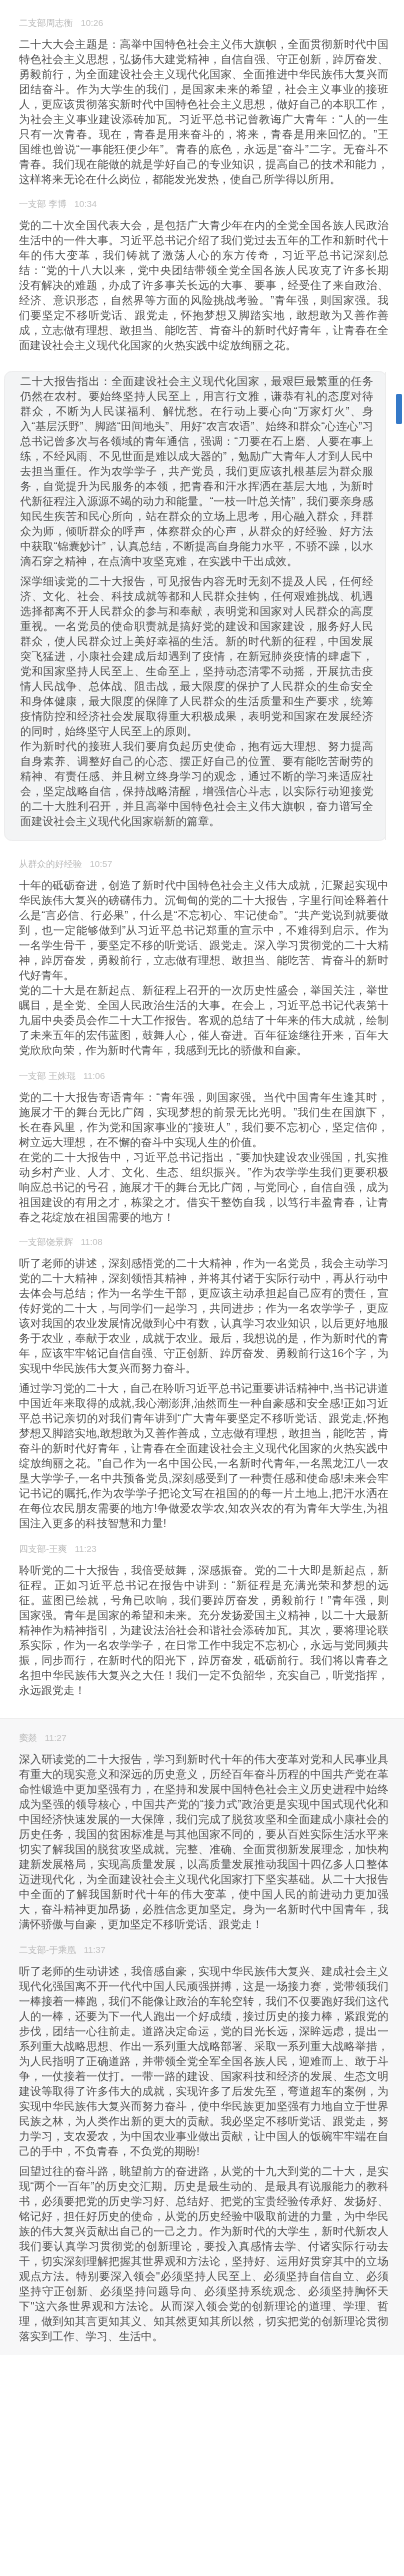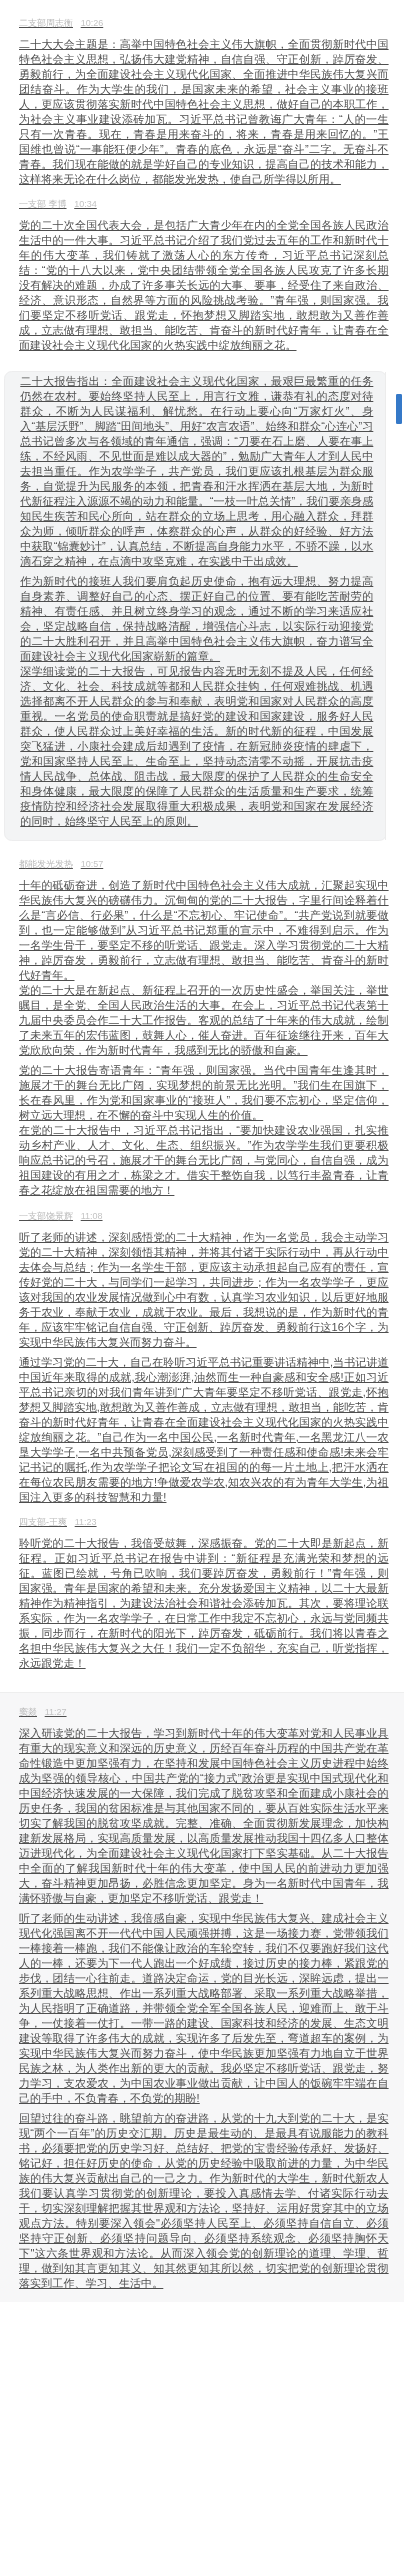--- a/index.html
+++ b/index.html
@@ -44,21 +44,21 @@
   }
   .scroll-thumb {
     position: absolute;
     top: 22px;
     right: 1.3px;
     width: 5.8px;
     height: 29.5px;
     background: #3579c8;
     border-radius: 1.3px;
   }
-  .message { margin-bottom: 5.1px; text-decoration: underline; }
+  .message { margin-bottom: 5.1px; }
   .meta {
     font-size: 9px;
     color: #b9b9b9;
     line-height: 13px;
     margin: 11.6px 0 7px 0;
     white-space: nowrap;
   }
   .meta .time {
     margin-left: 7.7px;
     color: #c4c4c4;
@@ -87,36 +87,37 @@
           <div class="para">党的二十次全国代表大会，是包括广大青少年在内的全党全国各族人民政治生活中的一件大事。习近平总书记介绍了我们党过去五年的工作和新时代十年的伟大变革，我们铸就了激荡人心的东方传奇，习近平总书记深刻总结：“党的十八大以来，党中央团结带领全党全国各族人民攻克了许多长期没有解决的难题，办成了许多事关长远的大事、要事，经受住了来自政治、经济、意识形态，自然界等方面的风险挑战考验。”青年强，则国家强。我们要坚定不移听党话、跟党走，怀抱梦想又脚踏实地，敢想敢为又善作善成，立志做有理想、敢担当、能吃苦、肯奋斗的新时代好青年，让青春在全面建设社会主义现代化国家的火热实践中绽放绚丽之花。</div>
         </div>
       </div>
     </div>
     <div class="segment panel">
       <div class="seg-inner">
         <div class="message">
           <div class="para">二十大报告指出：全面建设社会主义现代化国家，最艰巨最繁重的任务仍然在农村。要始终坚持人民至上，用言行文雅，谦恭有礼的态度对待群众，不断为人民谋福利、解忧愁。在行动上要心向“万家灯火”、身入“基层沃野”、脚踏“田间地头”、用好“农言农语”、始终和群众“心连心”习总书记曾多次与各领域的青年通信，强调：“刀要在石上磨、人要在事上练，不经风雨、不见世面是难以成大器的”，勉励广大青年人才到人民中去担当重任。作为农学学子，共产党员，我们更应该扎根基层为群众服务，自觉提升为民服务的本领，把青春和汗水挥洒在基层大地，为新时代新征程注入源源不竭的动力和能量。“一枝一叶总关情”，我们要亲身感知民生疾苦和民心所向，站在群众的立场上思考，用心融入群众，拜群众为师，倾听群众的呼声，体察群众的心声，从群众的好经验、好方法中获取“锦囊妙计”，认真总结，不断提高自身能力水平，不骄不躁，以水滴石穿之精神，在点滴中攻坚克难，在实践中干出成效。</div>
         </div>
         <div class="message">
+          <div class="para">深学细读党的二十大报告，可见报告内容无时无刻不提及人民，任何经济、文化、社会、科技成就等都和人民群众挂钩，任何艰难挑战、机遇选择都离不开人民群众的参与和奉献，表明党和国家对人民群众的高度重视。一名党员的使命职责就是搞好党的建设和国家建设，服务好人民群众，使人民群众过上美好幸福的生活。新的时代新的征程，中国发展突飞猛进，小康社会建成后却遇到了疫情，在新冠肺炎疫情的肆虐下，党和国家坚持人民至上、生命至上，坚持动态清零不动摇，开展抗击疫情人民战争、总体战、阻击战，最大限度的保护了人民群众的生命安全和身体健康，最大限度的保障了人民群众的生活质量和生产要求，统筹疫情防控和经济社会发展取得重大积极成果，表明党和国家在发展经济的同时，始终坚守人民至上的原则。</div>
           <div class="para">作为新时代的接班人我们要肩负起历史使命，抱有远大理想、努力提高自身素养、调整好自己的心态、摆正好自己的位置、要有能吃苦耐劳的精神、有责任感、并且树立终身学习的观念，通过不断的学习来适应社会，坚定战略自信，保持战略清醒，增强信心斗志，以实际行动迎接党的二十大胜利召开，并且高举中国特色社会主义伟大旗帜，奋力谱写全面建设社会主义现代化国家崭新的篇章。</div>
-          <div class="para">深学细读党的二十大报告，可见报告内容无时无刻不提及人民，任何经济、文化、社会、科技成就等都和人民群众挂钩，任何艰难挑战、机遇选择都离不开人民群众的参与和奉献，表明党和国家对人民群众的高度重视。一名党员的使命职责就是搞好党的建设和国家建设，服务好人民群众，使人民群众过上美好幸福的生活。新的时代新的征程，中国发展突飞猛进，小康社会建成后却遇到了疫情，在新冠肺炎疫情的肆虐下，党和国家坚持人民至上、生命至上，坚持动态清零不动摇，开展抗击疫情人民战争、总体战、阻击战，最大限度的保护了人民群众的生命安全和身体健康，最大限度的保障了人民群众的生活质量和生产要求，统筹疫情防控和经济社会发展取得重大积极成果，表明党和国家在发展经济的同时，始终坚守人民至上的原则。</div>
         </div>
       </div>
       <div class="scroll-gutter">
         <div class="scroll-thumb" style="background: rgb(53, 121, 200);"></div>
       </div>
     </div>
     <div class="segment white">
       <div class="seg-inner">
         <div class="message">
-          <div class="meta"><span class="sender">都能发光发热</span><span class="time">10:57</span></div>
+          <div class="meta"><span class="sender">从群众的好经验</span><span class="time">10:57</span></div>
           <div class="para">十年的砥砺奋进，创造了新时代中国特色社会主义伟大成就，汇聚起实现中华民族伟大复兴的磅礴伟力。沉甸甸的党的二十大报告，字里行间诠释着什么是“言必信、行必果”，什么是“不忘初心、牢记使命”。“共产党说到就要做到，也一定能够做到”从习近平总书记郑重的宣示中，不难得到启示。作为一名学生骨干，要坚定不移的听党话、跟党走。深入学习贯彻党的二十大精神，踔厉奋发，勇毅前行，立志做有理想、敢担当、能吃苦、肯奋斗的新时代好青年。</div>
           <div class="para">党的二十大是在新起点、新征程上召开的一次历史性盛会，举国关注，举世瞩目，是全党、全国人民政治生活的大事。在会上，习近平总书记代表第十九届中央委员会作二十大工作报告。客观的总结了十年来的伟大成就，绘制了未来五年的宏伟蓝图，鼓舞人心，催人奋进。百年征途继往开来，百年大党欣欣向荣，作为新时代青年，我感到无比的骄傲和自豪。</div>
         </div>
         <div class="message">
+          <div class="meta"><span class="sender">一支部 王姝琨</span><span class="time">11:06</span></div>
           <div class="para">党的二十大报告寄语青年：“青年强，则国家强。当代中国青年生逢其时，施展才干的舞台无比广阔，实现梦想的前景无比光明。”我们生在国旗下，长在春风里，作为党和国家事业的“接班人”，我们要不忘初心，坚定信仰，树立远大理想，在不懈的奋斗中实现人生的价值。</div>
           <div class="para">在党的二十大报告中，习近平总书记指出，“要加快建设农业强国，扎实推动乡村产业、人才、文化、生态、组织振兴。”作为农学学生我们更要积极响应总书记的号召，施展才干的舞台无比广阔，与党同心，自信自强，成为祖国建设的有用之才，栋梁之才。借实干整饬自我，以笃行丰盈青春，让青春之花绽放在祖国需要的地方！</div>
         </div>
         <div class="message">
           <div class="meta"><span class="sender">一支部饶景辉</span><span class="time">11:08</span></div>
           <div class="para">听了老师的讲述，深刻感悟党的二十大精神，作为一名党员，我会主动学习党的二十大精神，深刻领悟其精神，并将其付诸于实际行动中，再从行动中去体会与总结；作为一名学生干部，更应该主动承担起自己应有的责任，宣传好党的二十大，与同学们一起学习，共同进步；作为一名农学学子，更应该对我国的农业发展情况做到心中有数，认真学习农业知识，以后更好地服务于农业，奉献于农业，成就于农业。最后，我想说的是，作为新时代的青年，应该牢牢铭记自信自强、守正创新、踔厉奋发、勇毅前行这16个字，为实现中华民族伟大复兴而努力奋斗。</div>
         </div>
         <div class="message">
           <div class="para">通过学习党的二十大，自己在聆听习近平总书记重要讲话精神中,当书记讲道中国近年来取得的成就,我心潮澎湃,油然而生一种自豪感和安全感!正如习近平总书记亲切的对我们青年讲到“广大青年要坚定不移听党话、跟党走,怀抱梦想又脚踏实地,敢想敢为又善作善成，立志做有理想，敢担当，能吃苦，肯奋斗的新时代好青年，让青春在全面建设社会主义现代化国家的火热实践中绽放绚丽之花。”自己作为一名中国公民,一名新时代青年,一名黑龙江八一农垦大学学子,一名中共预备党员,深刻感受到了一种责任感和使命感!未来会牢记书记的嘱托,作为农学学子把论文写在祖国的的每一片土地上,把汗水洒在在每位农民朋友需要的地方!争做爱农学农,知农兴农的有为青年大学生,为祖国注入更多的科技智慧和力量!</div>
         </div>
@@ -126,20 +127,21 @@
         </div>
       </div>
     </div>
     <div class="segment tint">
       <div class="seg-inner">
         <div class="message">
           <div class="meta"><span class="sender">窦燚</span><span class="time">11:27</span></div>
           <div class="para">深入研读党的二十大报告，学习到新时代十年的伟大变革对党和人民事业具有重大的现实意义和深远的历史意义，历经百年奋斗历程的中国共产党在革命性锻造中更加坚强有力，在坚持和发展中国特色社会主义历史进程中始终成为坚强的领导核心，中国共产党的“接力式”政治更是实现中国式现代化和中国经济快速发展的一大保障，我们完成了脱贫攻坚和全面建成小康社会的历史任务，我国的贫困标准是与其他国家不同的，要从百姓实际生活水平来切实了解我国的脱贫攻坚成就。完整、准确、全面贯彻新发展理念，加快构建新发展格局，实现高质量发展，以高质量发展推动我国十四亿多人口整体迈进现代化，为全面建设社会主义现代化国家打下坚实基础。从二十大报告中全面的了解我国新时代十年的伟大变革，使中国人民的前进动力更加强大，奋斗精神更加昂扬，必胜信念更加坚定。身为一名新时代中国青年，我满怀骄傲与自豪，更加坚定不移听党话、跟党走！</div>
         </div>
         <div class="message">
+          <div class="meta"><span class="sender">二支部-于乘凰</span><span class="time">11:37</span></div>
           <div class="para">听了老师的生动讲述，我倍感自豪，实现中华民族伟大复兴、建成社会主义现代化强国离不开一代代中国人民顽强拼搏，这是一场接力赛，党带领我们一棒接着一棒跑，我们不能像让政治的车轮空转，我们不仅要跑好我们这代人的一棒，还要为下一代人跑出一个好成绩，接过历史的接力棒，紧跟党的步伐，团结一心往前走。道路决定命运，党的目光长远，深眸远虑，提出一系列重大战略思想、作出一系列重大战略部署、采取一系列重大战略举措，为人民指明了正确道路，并带领全党全军全国各族人民，迎难而上、敢于斗争，一仗接着一仗打。一带一路的建设、国家科技和经济的发展、生态文明建设等取得了许多伟大的成就，实现许多了后发先至，弯道超车的案例，为实现中华民族伟大复兴而努力奋斗，使中华民族更加坚强有力地自立于世界民族之林，为人类作出新的更大的贡献。我必坚定不移听党话、跟党走，努力学习，支农爱农，为中国农业事业做出贡献，让中国人的饭碗牢牢端在自己的手中，不负青春，不负党的期盼!</div>
         </div>
         <div class="message">
           <div class="para">回望过往的奋斗路，眺望前方的奋进路，从党的十九大到党的二十大，是实现“两个一百年”的历史交汇期。历史是最生动的、是最具有说服能力的教科书，必须要把党的历史学习好、总结好、把党的宝贵经验传承好、发扬好、铭记好，担任好历史的使命，从党的历史经验中吸取前进的力量，为中华民族的伟大复兴贡献出自己的一己之力。作为新时代的大学生，新时代新农人我们要认真学习贯彻党的创新理论，要投入真感情去学、付诸实际行动去干，切实深刻理解把握其世界观和方法论，坚持好、运用好贯穿其中的立场观点方法。特别要深入领会"必须坚持人民至上、必须坚持自信自立、必须坚持守正创新、必须坚持问题导向、必须坚持系统观念、必须坚持胸怀天下"这六条世界观和方法论。从而深入领会党的创新理论的道理、学理、哲理，做到知其言更知其义、知其然更知其所以然，切实把党的创新理论贯彻落实到工作、学习、生活中。</div>
         </div>
       </div>
     </div>
   </div>
 
 

